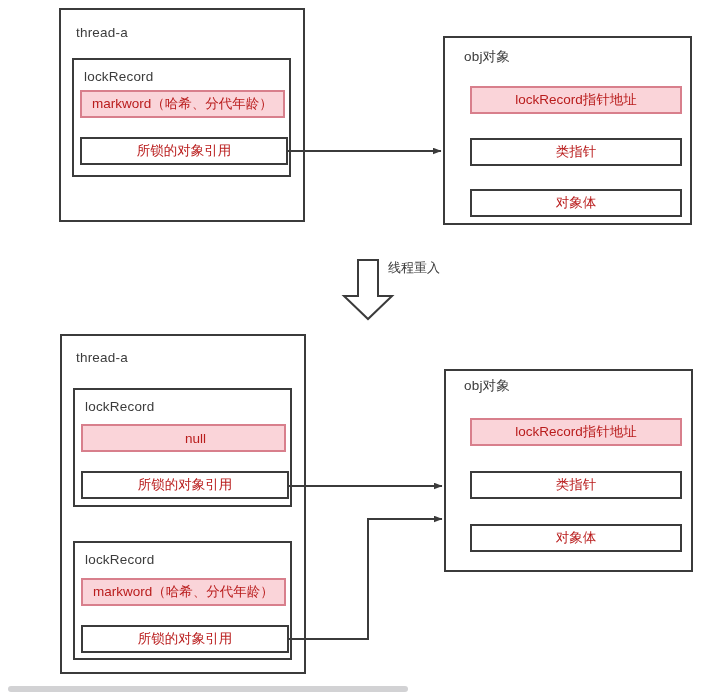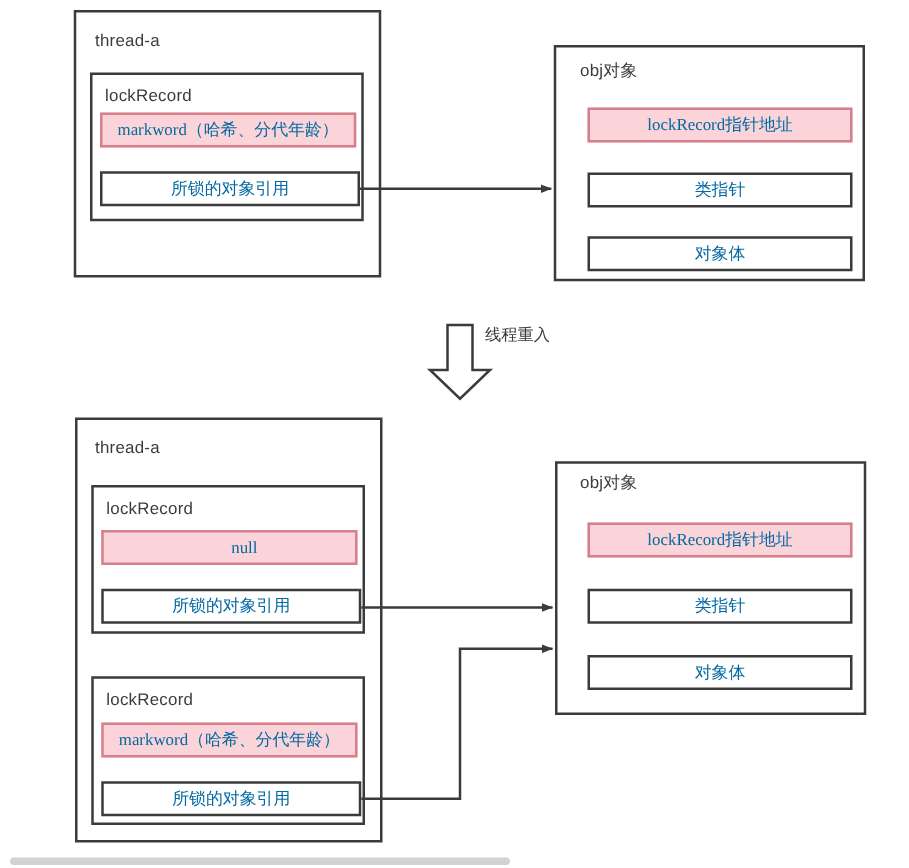--- a/index.html
+++ b/index.html
@@ -43,23 +43,22 @@
   }
   .row {
     position: absolute;
     box-sizing: border-box;
     border: 2px solid #3b3b3b;
     background: #ffffff;
     display: flex;
     align-items: center;
     justify-content: center;
     font-size: 13.5px;
-    color: #0369a1;
+    color: #b91c1c;
     white-space: nowrap;
-    font-family: Liberation Serif, serif;
   }
   .row.pink {
     background: #fad4d9;
     border-color: #d87f8c;
   }
   
   .connectors {
     position: absolute;
     left: 0; top: 0;
     width: 727px;

